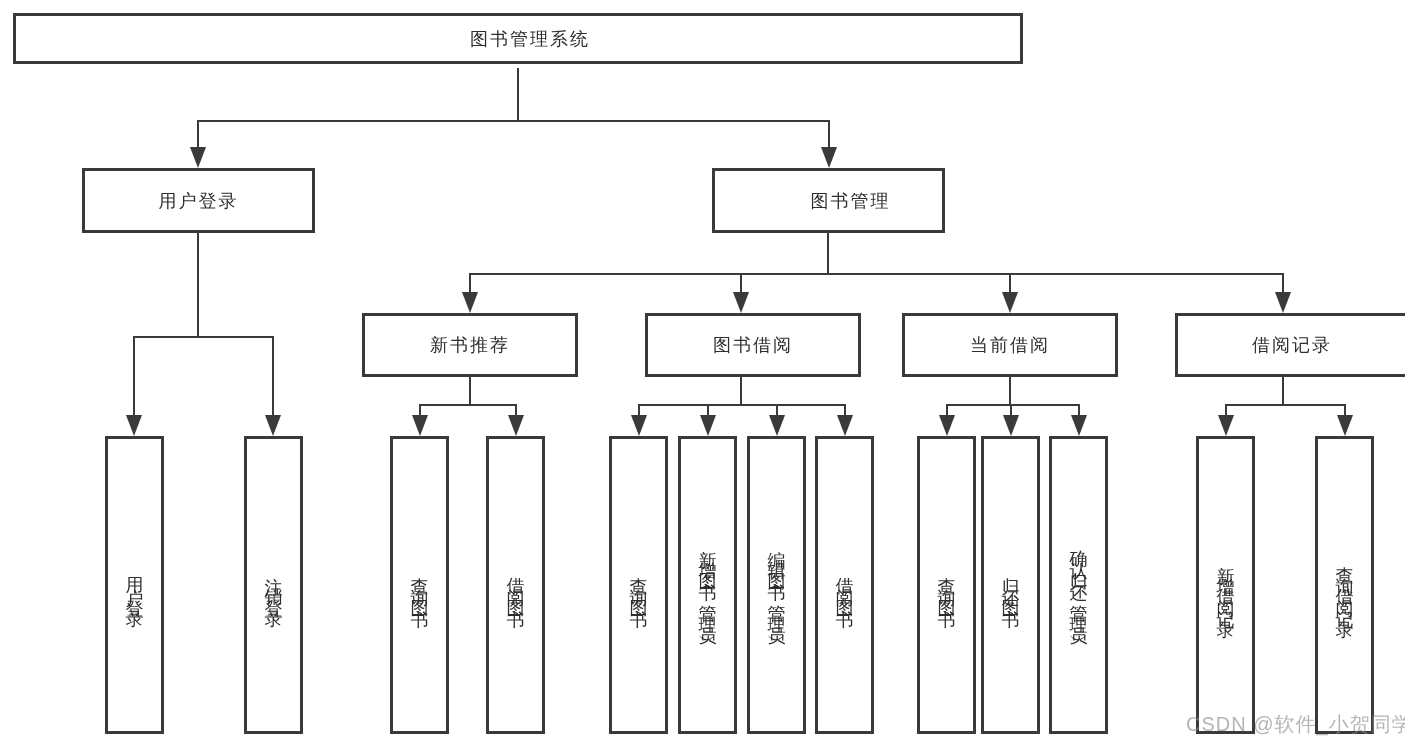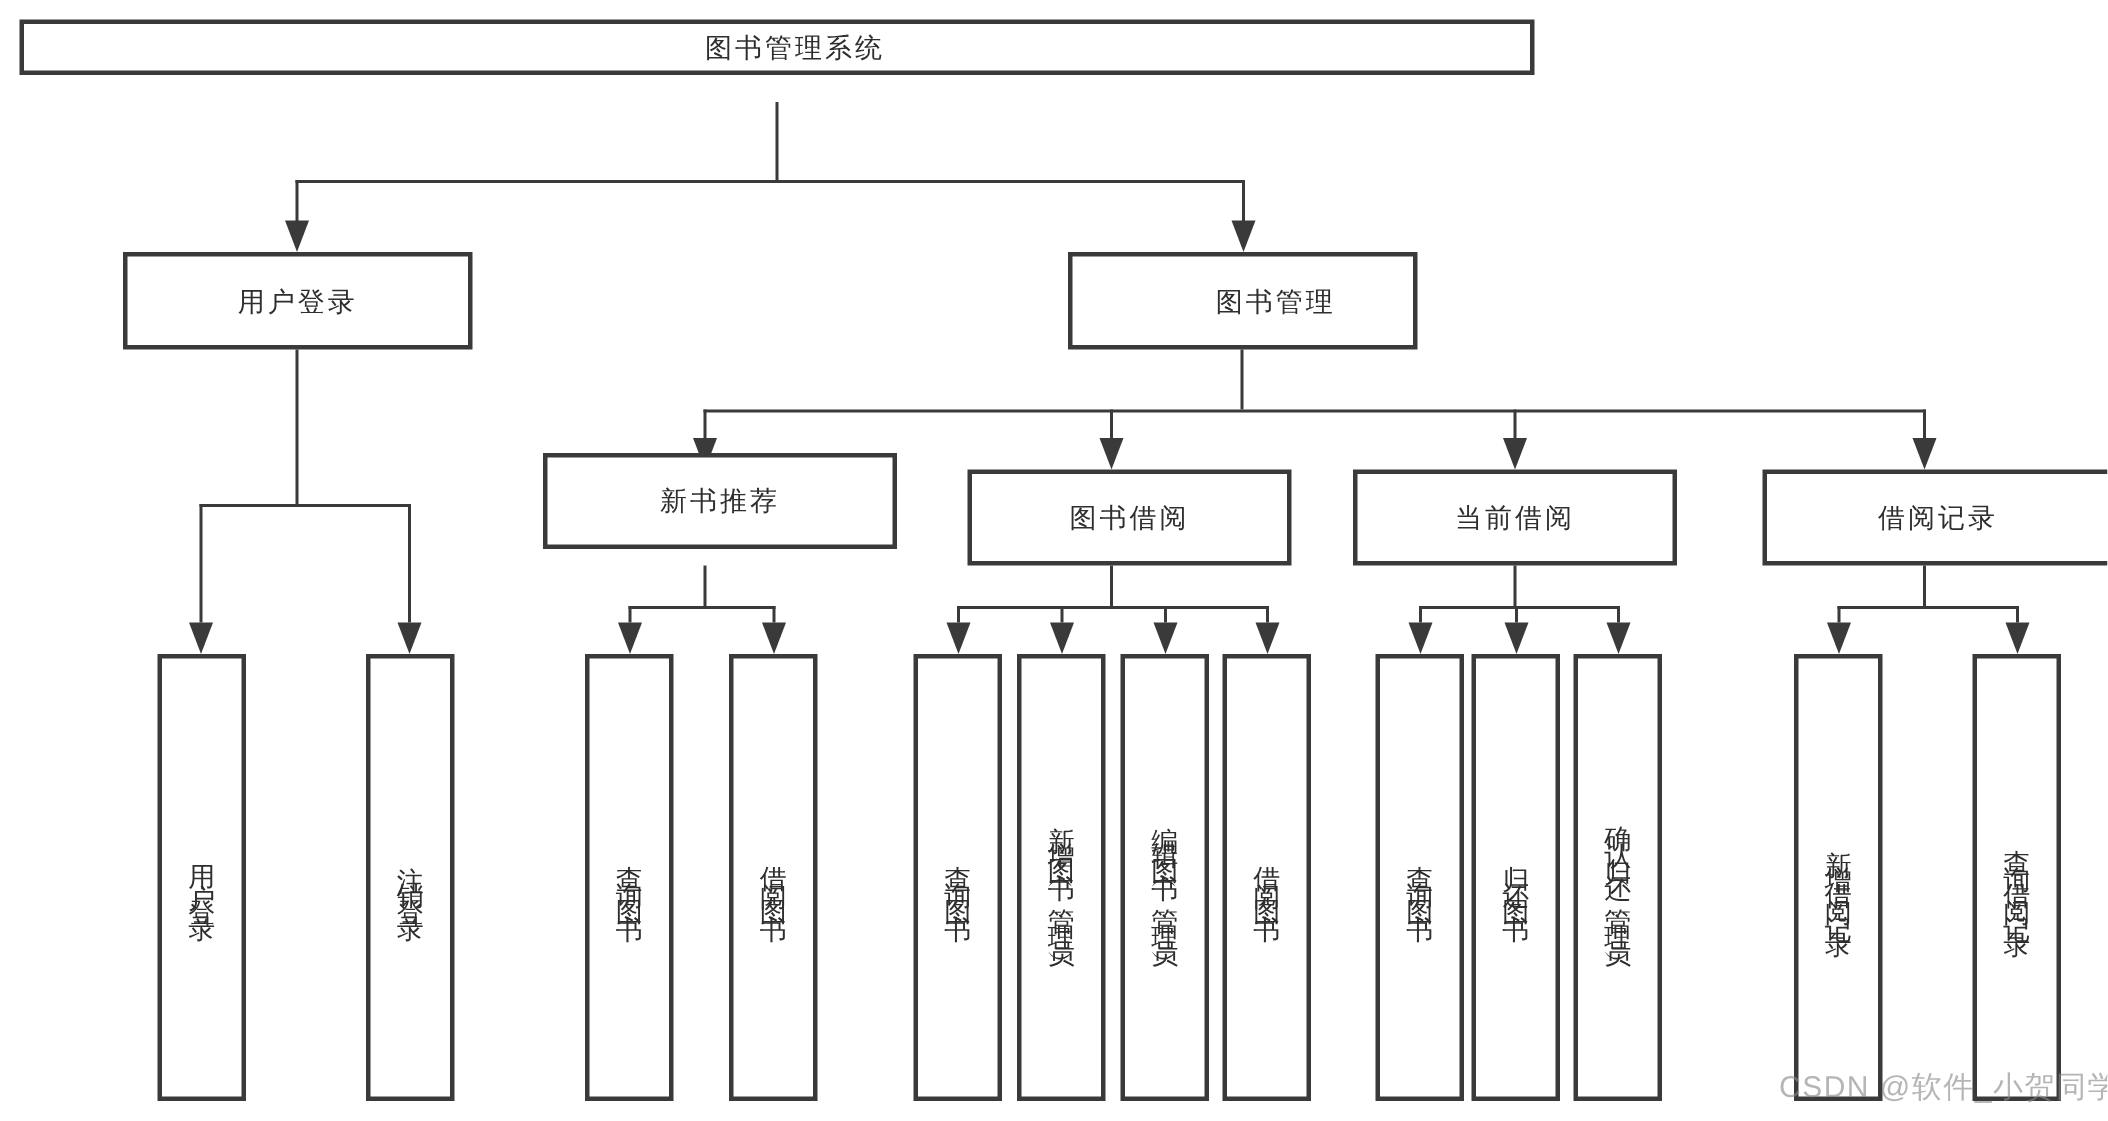--- a/index.html
+++ b/index.html
@@ -53,21 +53,21 @@
     letter-spacing:1px;
     white-space:nowrap;
     z-index:10;
   }
 </style>
 </head>
 <body>
 
 <div id="canvas">
 
-  <div class="box" style="left:13px;top:13px;width:1010px;height:37px;padding-left:24px;">
+  <div class="box" style="left:13px;top:13px;width:1010px;height:51px;padding-left:24px;">
     <span>图书管理系统</span>
   </div>
 
   <div class="vline" style="left:517px;top:68px;height:52px;"></div>
   <div class="hline" style="left:197px;top:120px;width:633px;"></div>
   <div class="vline" style="left:197px;top:120px;height:28px;"></div>
   <div class="arrow" style="left:190px;top:147px;"></div>
   <div class="vline" style="left:828px;top:120px;height:28px;"></div>
   <div class="arrow" style="left:821px;top:147px;"></div>
 
@@ -89,21 +89,21 @@
   <div class="hline" style="left:469px;top:273px;width:815px;"></div>
   <div class="vline" style="left:469px;top:273px;height:19px;"></div>
   <div class="arrow" style="left:462px;top:292px;"></div>
   <div class="vline" style="left:740px;top:273px;height:19px;"></div>
   <div class="arrow" style="left:733px;top:292px;"></div>
   <div class="vline" style="left:1009px;top:273px;height:19px;"></div>
   <div class="arrow" style="left:1002px;top:292px;"></div>
   <div class="vline" style="left:1282px;top:273px;height:19px;"></div>
   <div class="arrow" style="left:1275px;top:292px;"></div>
 
-  <div class="box" style="left:362px;top:302px;width:236px;height:64px;">
+  <div class="box" style="left:362px;top:313px;width:216px;height:64px;">
     <span>新书推荐</span>
   </div>
   <div class="box" style="left:633px;top:313px;width:216px;height:64px;margin-left:12px;">
     <span>图书借阅</span>
   </div>
   <div class="box" style="left:902px;top:313px;width:216px;height:64px;">
     <span>当前借阅</span>
   </div>
   <div class="box" style="left:1175px;top:313px;width:234px;height:64px;">
     <span>借阅记录</span>

